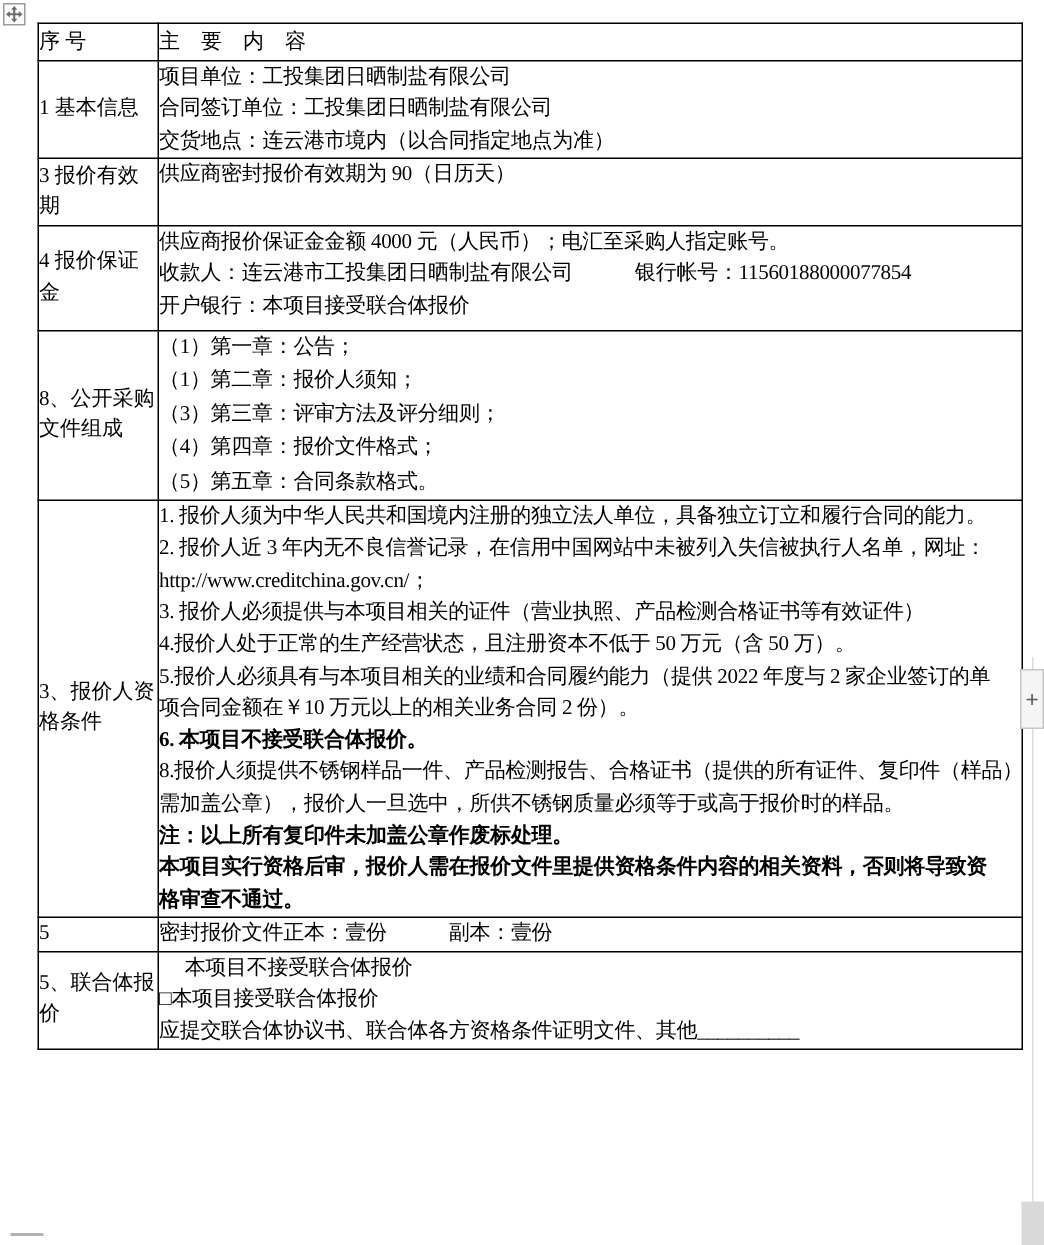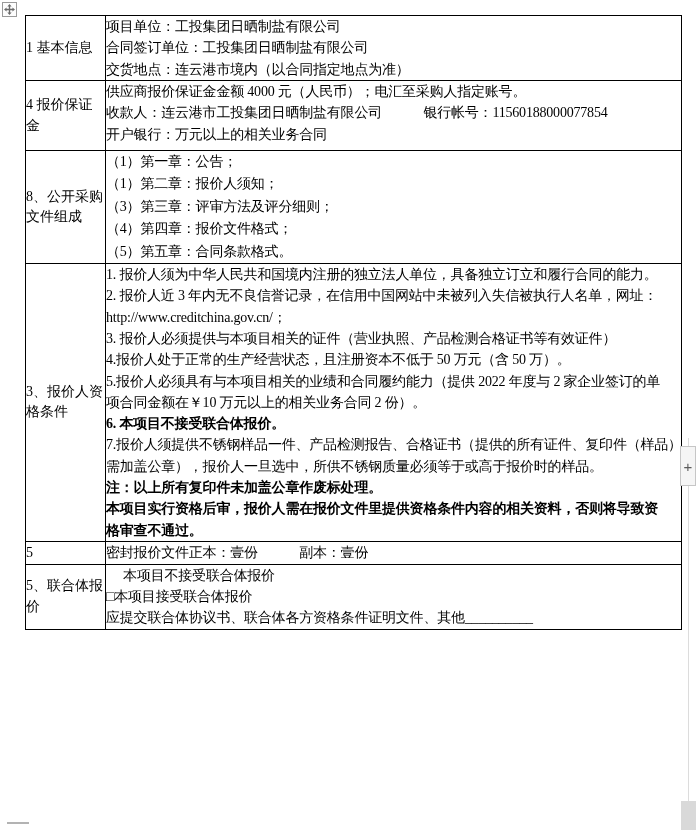--- a/index.html
+++ b/index.html
@@ -51,38 +51,48 @@
     <path d="M6.5 0 L9 3 H7.3 V5.7 H10 V4 L13 6.5 L10 9 V7.3 H7.3 V10 H9 L6.5 13 L4 10 H5.7 V7.3 H3 V9 L0 6.5 L3 4 V5.7 H5.7 V3 H4 Z" fill="#6b6b6b"></path>
   </svg>
 </div>
 
 <table class="doc">
   <colgroup>
       <col style="width:80px">
       <col style="width:576px">
     </colgroup>
   <tbody>
+    <tr style="height:25px">
+      <td class="hdr-label">序 号</td>
+      <td class="hdr-content">主　要　内　容</td>
+    </tr>
 
     <tr style="height:65px">
       <td class="label">1 基本信息</td>
       <td class="content">
         <div class="line">项目单位：工投集团日晒制盐有限公司</div>
         <div class="line">合同签订单位：工投集团日晒制盐有限公司</div>
         <div class="line">交货地点：连云港市境内（以合同指定地点为准）</div>
       </td>
     </tr>
 
 
+    <tr style="height:45px">
+      <td class="label">3 报价有效期</td>
+      <td class="content">
+        <div class="line">供应商密封报价有效期为 90（日历天）</div>
+      </td>
+    </tr>
 
     <tr style="height:70px">
       <td class="label">4 报价保证金</td>
       <td class="content">
         <div class="line">供应商报价保证金金额 4000 元（人民币）；电汇至采购人指定账号。</div>
         <div class="line">收款人：连云港市工投集团日晒制盐有限公司　　　银行帐号：11560188000077854</div>
-        <div class="line">开户银行：万元以上的相关业务合同</div>
+        <div class="line">开户银行：本项目接受联合体报价</div>
       </td>
     </tr>
 
     <tr style="height:113px">
       <td class="label">8、公开采购文件组成</td>
       <td class="content">
         <div class="line" style="line-height:22.4px">（1）第一章：公告；</div>
         <div class="line" style="line-height:22.4px">（1）第二章：报价人须知；</div>
         <div class="line" style="line-height:22.4px">（3）第三章：评审方法及评分细则；</div>
         <div class="line" style="line-height:22.4px">（4）第四章：报价文件格式；</div>
@@ -94,21 +104,21 @@
       <td class="label">3、报价人资格条件</td>
       <td class="content">
         <div class="line">1. 报价人须为中华人民共和国境内注册的独立法人单位，具备独立订立和履行合同的能力。</div>
         <div class="line">2. 报价人近 3 年内无不良信誉记录，在信用中国网站中未被列入失信被执行人名单，网址：</div>
         <div class="line u">http://www.creditchina.gov.cn/；</div>
         <div class="line">3. 报价人必须提供与本项目相关的证件（营业执照、产品检测合格证书等有效证件）</div>
         <div class="line">4.报价人处于正常的生产经营状态，且注册资本不低于 50 万元（含 50 万）。</div>
         <div class="line">5.报价人必须具有与本项目相关的业绩和合同履约能力（提供 2022 年度与 2 家企业签订的单</div>
         <div class="line">项合同金额在￥10 万元以上的相关业务合同 2 份）。</div>
         <div class="line b">6. 本项目不接受联合体报价。</div>
-        <div class="line">7.报价人须提供不锈钢样品一件、产品检测报告、合格证书（提供的所有证件、复印件（样品）</div>
+        <div class="line">8.报价人须提供不锈钢样品一件、产品检测报告、合格证书（提供的所有证件、复印件（样品）</div>
         <div class="line">需加盖公章），报价人一旦选中，所供不锈钢质量必须等于或高于报价时的样品。</div>
         <div class="line b">注：以上所有复印件未加盖公章作废标处理。</div>
         <div class="line b">本项目实行资格后审，报价人需在报价文件里提供资格条件内容的相关资料，否则将导致资</div>
         <div class="line b u">格审查不通过。</div>
       </td>
     </tr>
 
     <tr style="height:23px">
       <td class="label">5</td>
       <td class="content">

